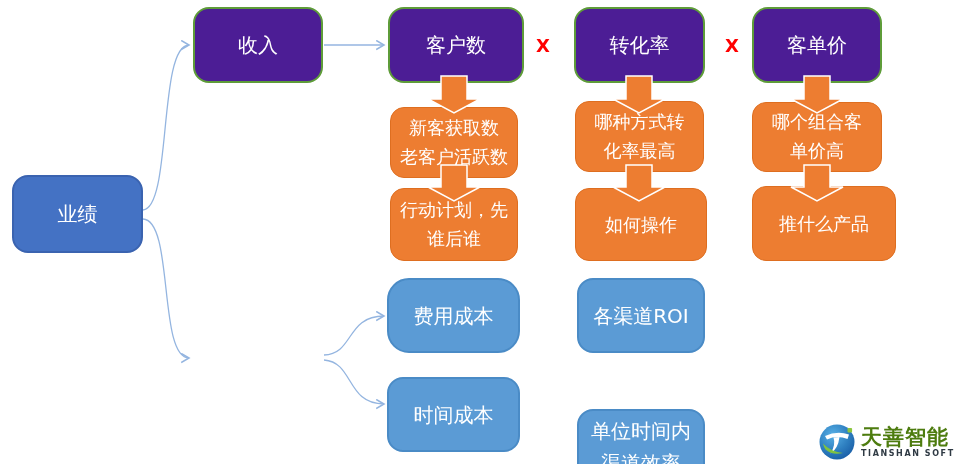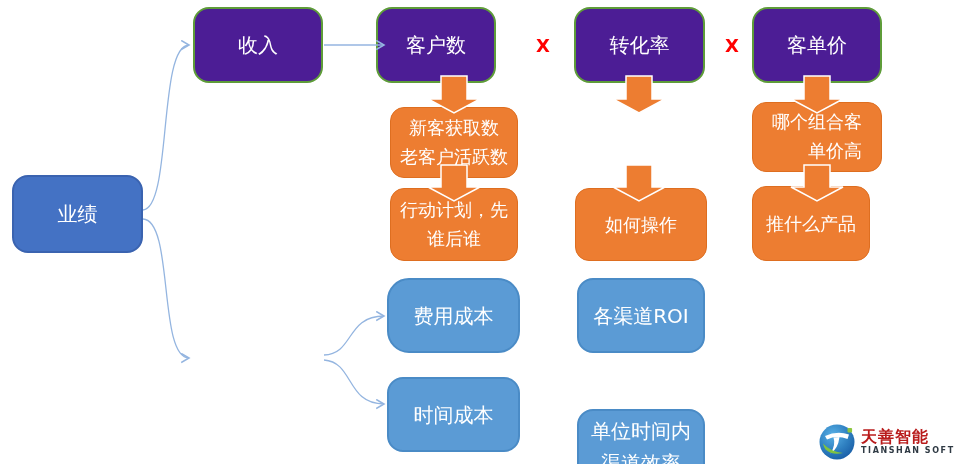--- a/index.html
+++ b/index.html
@@ -45,22 +45,22 @@
     z-index: 10;
   }
   .logo {
     position: absolute;
     left: 818px; top: 423px;
     display: flex;
     align-items: center;
     gap: 5px;
   }
   .logo-name {
-    color: #b91c1c;
-    font-size: 16px;
+    color: #4d7c0f;
+    font-size: 21px;
     font-weight: bold;
     letter-spacing: 1px;
     line-height: 1;
   }
   .logo-sub {
     color: #2F3A44;
     font-size: 8px;
     font-weight: bold;
     letter-spacing: 1.6px;
     margin-top: 2px;
@@ -73,50 +73,54 @@
 <div class="canvas">
 
   <div class="box blue-dark" style="left:12px; top:175px; width:131px; height:78px;">
     <span>业绩</span>
   </div>
 
   <div class="box green" style="left:193px; top:7px; width:130px; height:76px;">
     <span>收入</span>
   </div>
 
-  <div class="box green" style="left:376px; top:7px; width:120px; height:76px;">
+  <div class="box green" style="left:388px; top:7px; width:136px; height:76px;">
     <span>客户数</span>
   </div>
   <div class="box green" style="left:752px; top:7px; width:130px; height:76px;">
     <span>客单价</span>
   </div>
   <div class="box green" style="left:574px; top:7px; width:131px; height:76px;">
     <span>转化率</span>
   </div>
 
   <div class="xsign" style="left:531px; top:32px;">X</div>
   <div class="xsign" style="left:720px; top:32px;">X</div>
 
   <div class="box orange small" style="left:390px; top:107px; width:128px; height:71px;">
     <span class="multiline">新客获取数
 老客户活跃数</span>
   </div>
-  <div class="box orange small" style="left:752px; top:102px; width:130px; height:70px;text-align:right;">
+  <div class="box orange small" style="left:575px; top:101px; width:129px; height:71px;">
+    <span class="multiline">哪种方式转
+化率最高</span>
+  </div>
+  <div class="box orange small" style="left:752px; top:102px; width:130px; height:70px;">
     <span class="multiline">哪个组合客
 单价高</span>
   </div>
 
   <div class="box orange small" style="left:390px; top:188px; width:128px; height:73px;">
     <span class="multiline">行动计划，先
 谁后谁</span>
   </div>
   <div class="box orange small" style="left:575px; top:188px; width:132px; height:73px;">
     <span>如何操作</span>
   </div>
-  <div class="box orange small" style="left:752px; top:186px; width:118px; height:75px;">
+  <div class="box orange small" style="left:752px; top:186px; width:144px; height:75px;">
     <span>推什么产品</span>
   </div>
 
   <div class="box blue-light" style="left:387px; top:278px; width:133px; height:75px;border-radius:22px;">
     <span>费用成本</span>
   </div>
   <div class="box blue-light" style="left:387px; top:377px; width:133px; height:75px;">
     <span>时间成本</span>
   </div>
   <div class="box blue-light" style="left:577px; top:278px; width:128px; height:75px;">

